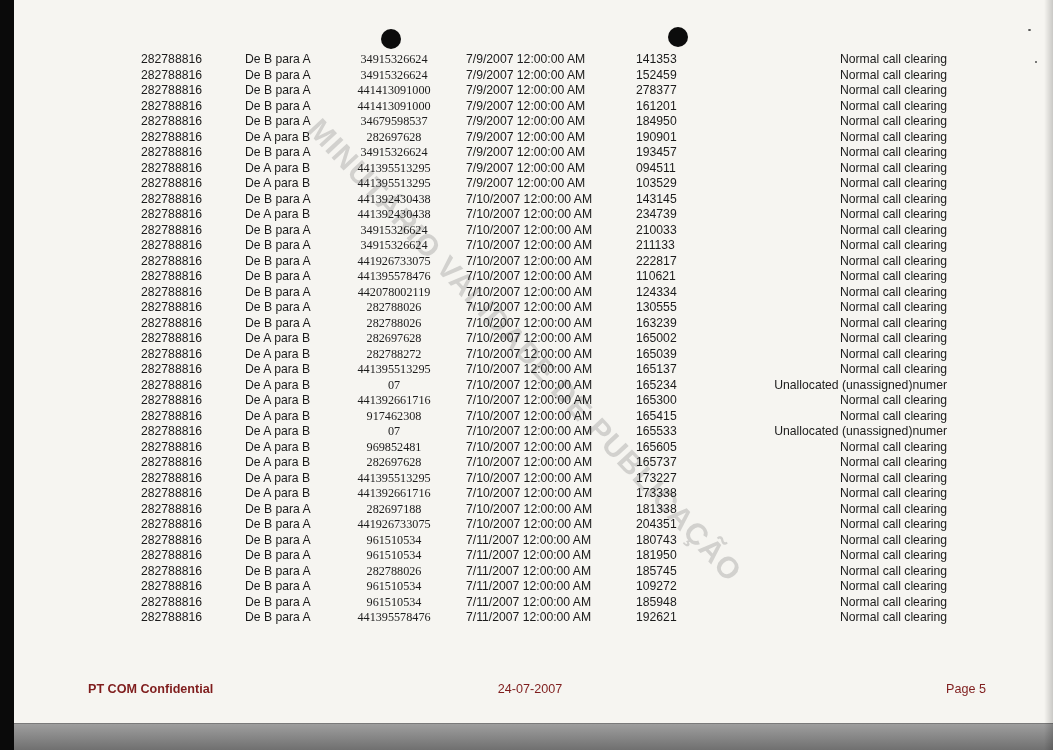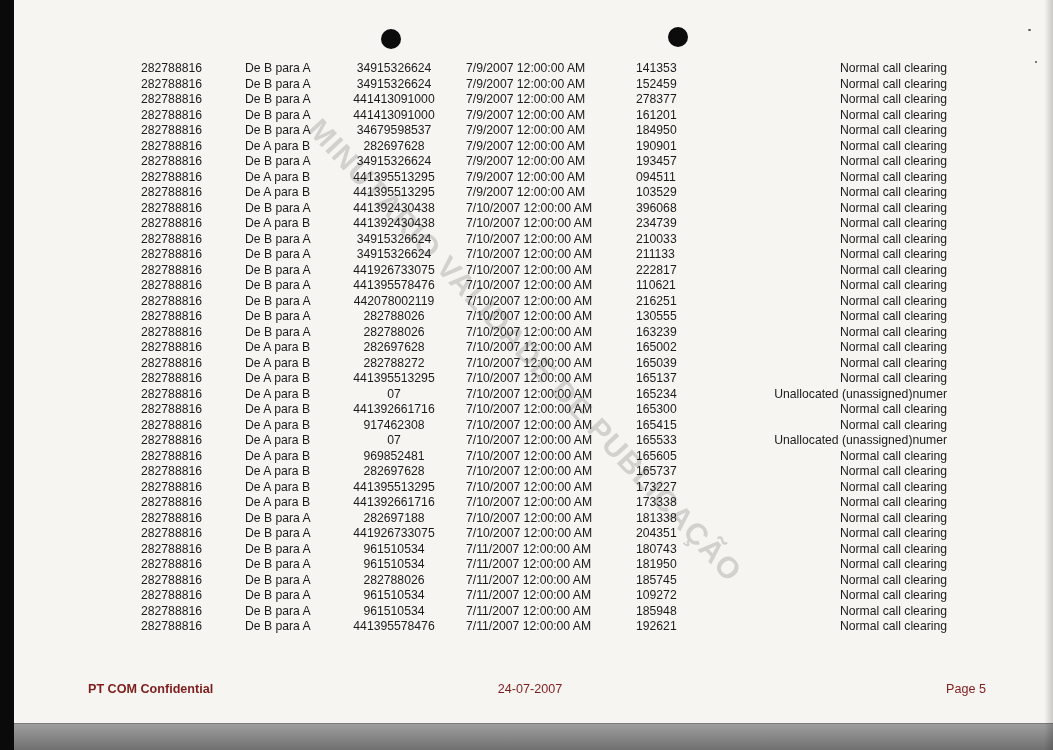--- a/index.html
+++ b/index.html
@@ -23,26 +23,26 @@
 
   
   .watermark {
     position:absolute; left:326px; top:112px;
     transform:rotate(47deg); transform-origin:0 0;
     font-size:30px; font-weight:bold; letter-spacing:1px;
     color:rgba(125,125,125,0.30); white-space:nowrap; z-index:1;
   }
 
   
-  .table { position:absolute; left:0; top:61px; width:1053px; z-index:2; }
+  .table { position:absolute; left:0; top:52px; width:1053px; z-index:2; }
   .row { display:flex; height:15.5px; line-height:15.5px; font-size:12.2px; color:#1b1b1b; }
   .c { white-space:nowrap; overflow:visible; }
   .c0 { margin-left:141px; width:104px; text-align:left; }
   .c1 { width:82px;  text-align:left; }
-  .c2 { width:134px; text-align:center; }
+  .c2 { width:134px; text-align:center;font-family:Liberation Serif, serif; }
   .c3 { width:170px; text-align:left; margin-left:5px; }
   .c4 { width:70px;  text-align:left; }
   .c5 { width:215px; text-align:right; margin-left:26px; }
 
   
   .footer-item { position:absolute; top:681px; height:16px; line-height:16px; font-size:12.6px; color:#7f1d1d; z-index:2; }
   .footer-left   { left:88px;  font-weight:bold; }
   .footer-center { left:455px; width:150px; text-align:center; }
   .footer-right  { left:946px; }
 </style>
@@ -124,21 +124,21 @@
         <div class="c c2">441395513295</div>
         <div class="c c3">7/9/2007 12:00:00 AM</div>
         <div class="c c4">103529</div>
         <div class="c c5">Normal call clearing</div>
       </div>
       <div class="row">
         <div class="c c0">282788816</div>
         <div class="c c1">De B para A</div>
         <div class="c c2">441392430438</div>
         <div class="c c3">7/10/2007 12:00:00 AM</div>
-        <div class="c c4">396068</div>
+        <div class="c c4">143145</div>
         <div class="c c5">Normal call clearing</div>
       </div>
       <div class="row">
         <div class="c c0">282788816</div>
         <div class="c c1">De A para B</div>
         <div class="c c2">441392430438</div>
         <div class="c c3">7/10/2007 12:00:00 AM</div>
         <div class="c c4">234739</div>
         <div class="c c5">Normal call clearing</div>
       </div>
@@ -172,21 +172,21 @@
         <div class="c c2">441395578476</div>
         <div class="c c3">7/10/2007 12:00:00 AM</div>
         <div class="c c4">110621</div>
         <div class="c c5">Normal call clearing</div>
       </div>
       <div class="row">
         <div class="c c0">282788816</div>
         <div class="c c1">De B para A</div>
         <div class="c c2">442078002119</div>
         <div class="c c3">7/10/2007 12:00:00 AM</div>
-        <div class="c c4">216251</div>
+        <div class="c c4">124334</div>
         <div class="c c5">Normal call clearing</div>
       </div>
       <div class="row">
         <div class="c c0">282788816</div>
         <div class="c c1">De B para A</div>
         <div class="c c2">282788026</div>
         <div class="c c3">7/10/2007 12:00:00 AM</div>
         <div class="c c4">130555</div>
         <div class="c c5">Normal call clearing</div>
       </div>

